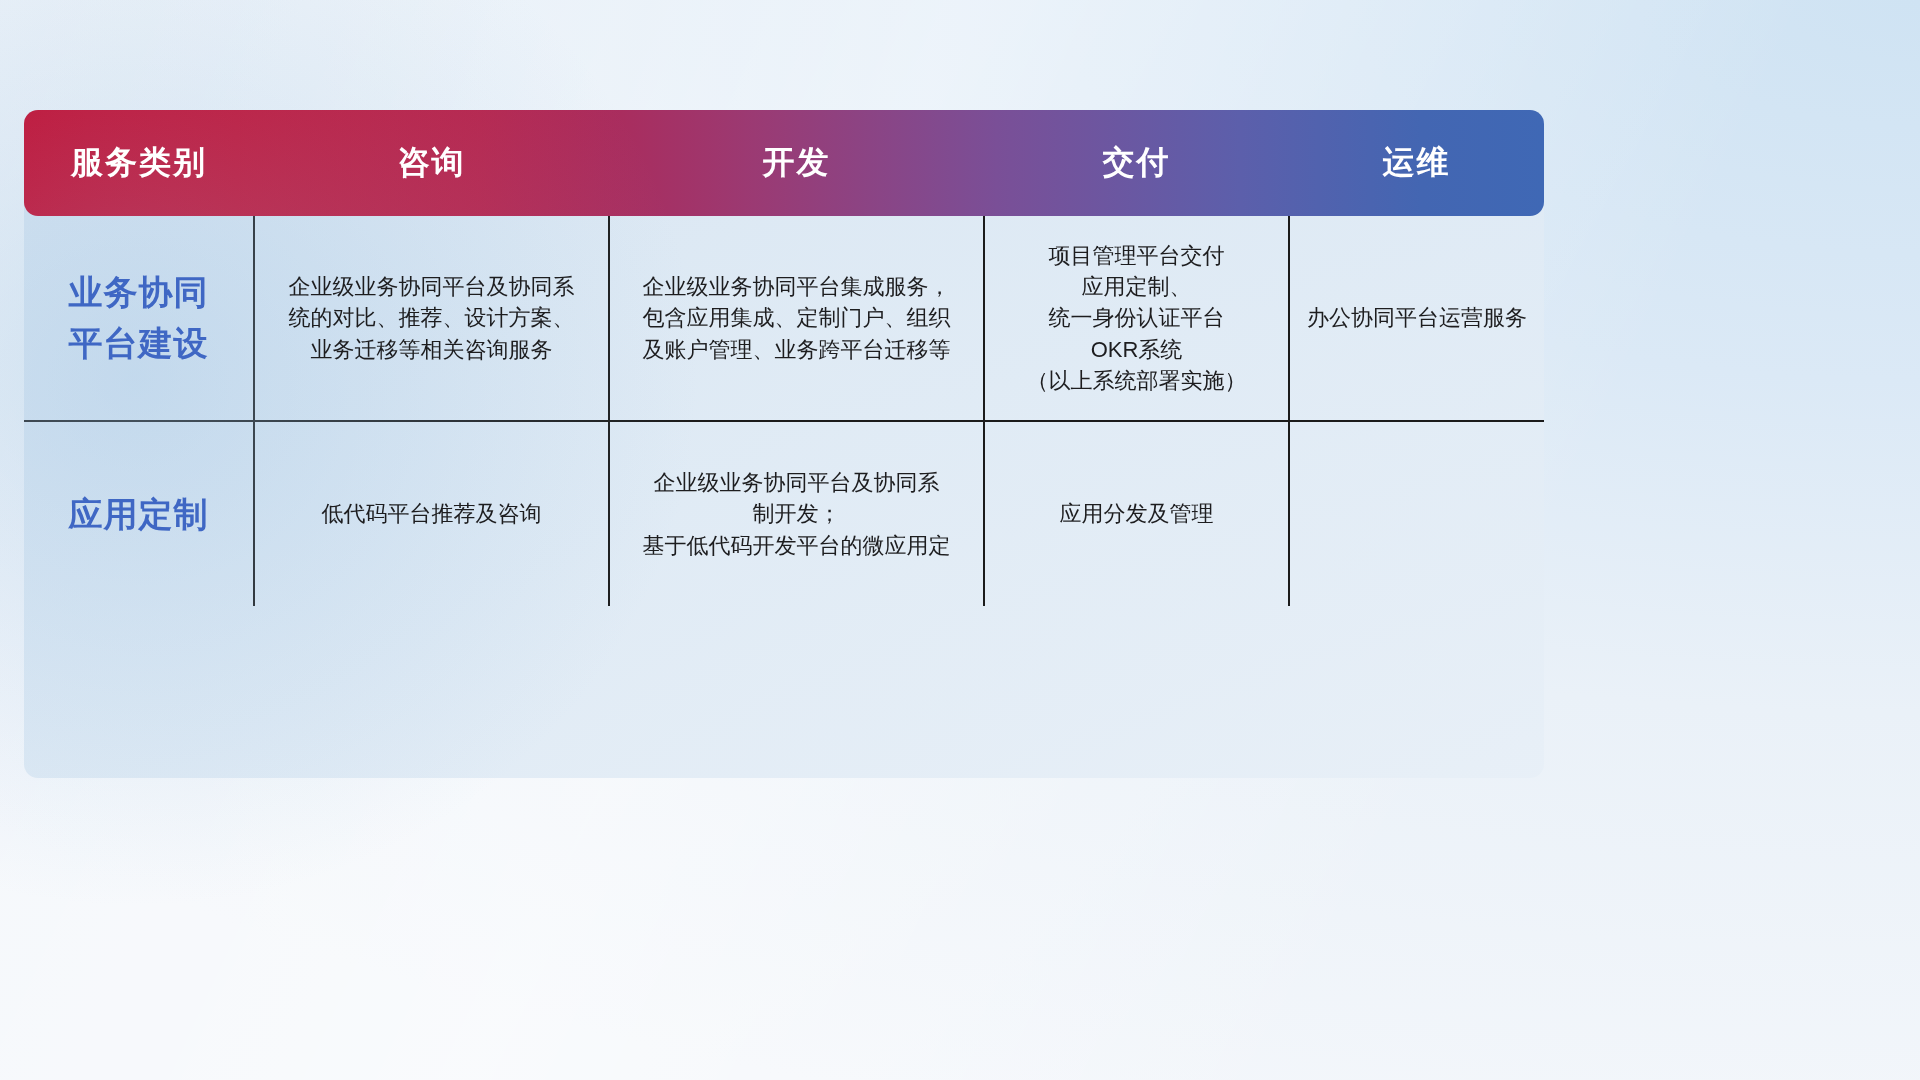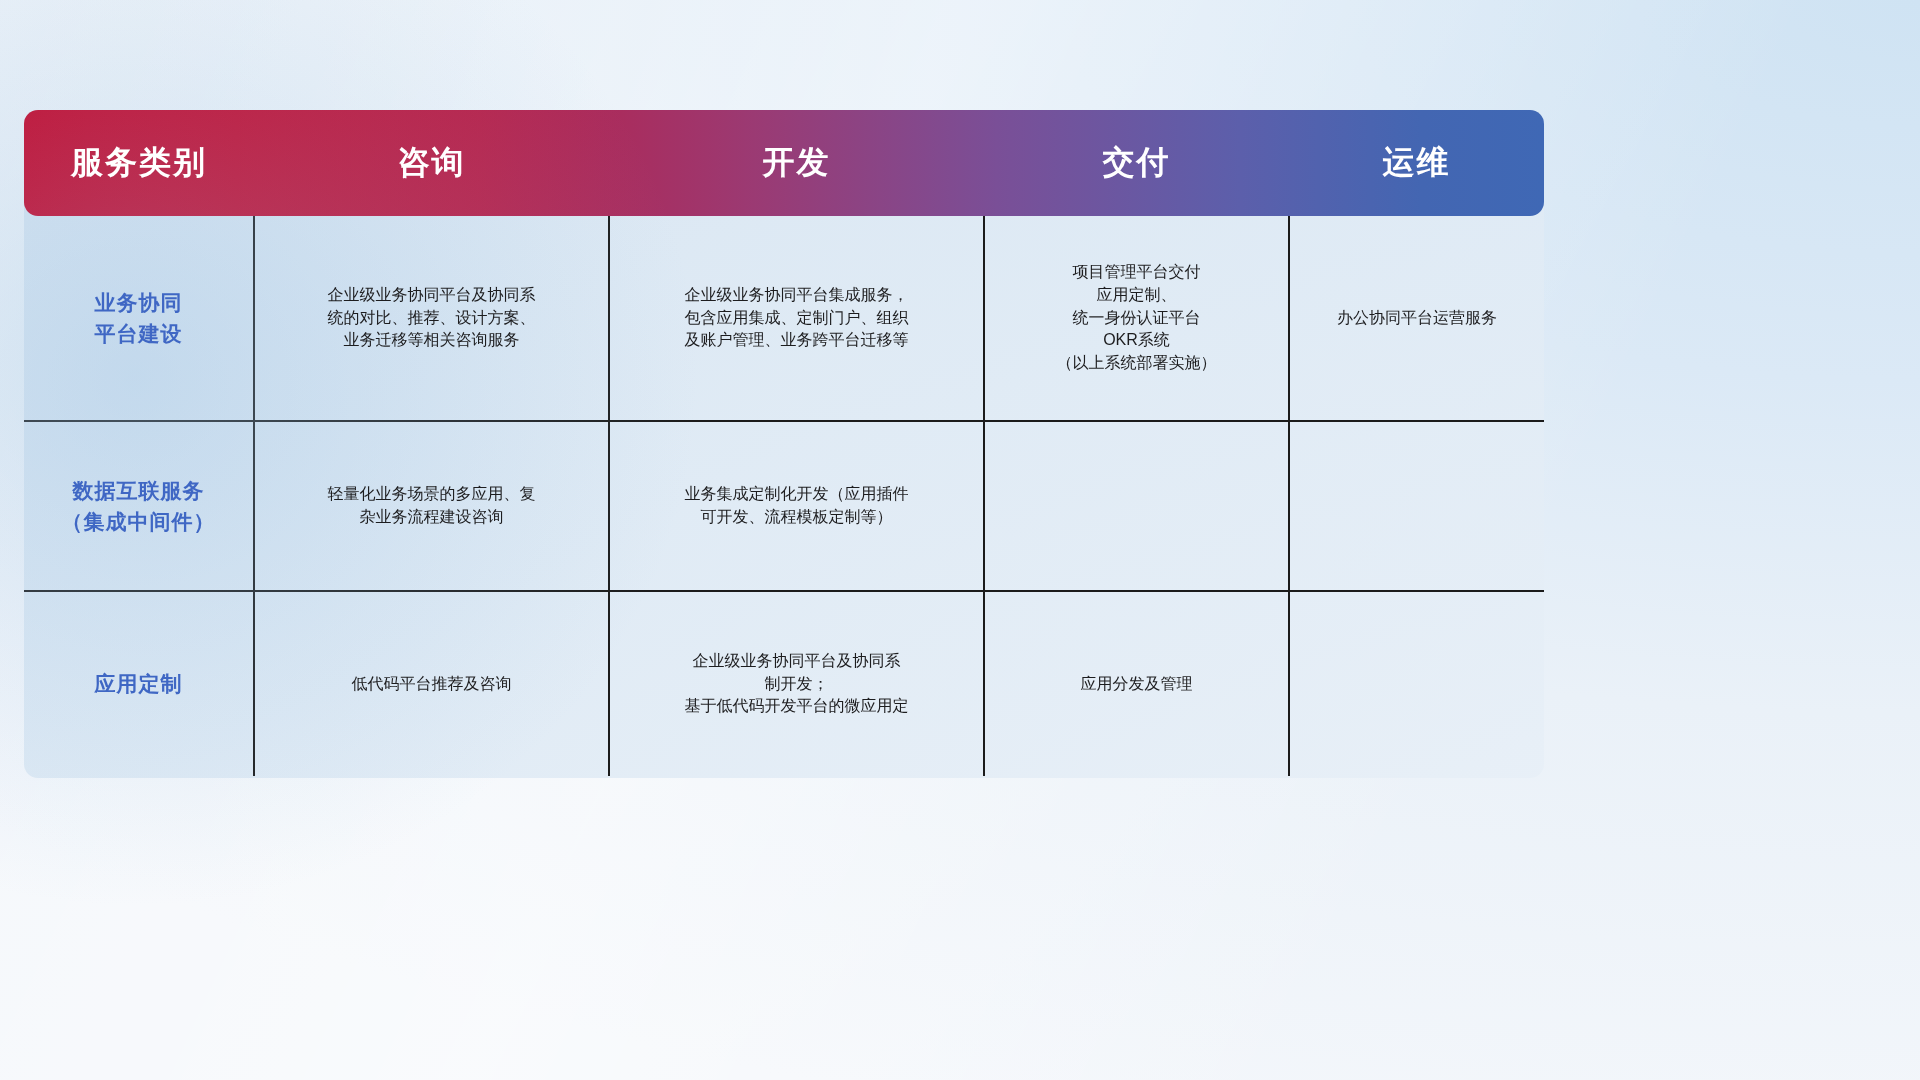--- a/index.html
+++ b/index.html
@@ -67,33 +67,33 @@
       #3f68b5 100%);
     padding-left:19px;
   }
   thead tr th:first-child{border-top-left-radius:14px;border-bottom-left-radius:14px;}
   thead tr th:last-child{border-top-right-radius:14px;border-bottom-right-radius:14px;font-family:Liberation Mono, monospace;}
 
   tbody td{
     vertical-align:middle;
     text-align:center;
     color:#1d1d1f;
-    font-size:16px;
+    font-size:22px;
     line-height:1.42;
     padding:14px 16px;
     border-right:2px solid #1b1b1b;
     border-bottom:2px solid #1b1b1b;
     background:transparent;
     position:relative;
     z-index:2;
   }
   tbody td.cat{
     color:#3f67c4;
     font-weight:bold;
-    font-size:21px;
+    font-size:34px;
     line-height:1.5;
     border-right:2px solid #1b1b1b;
     letter-spacing:1px;
   }
   tbody td.last-col{border-right:none;font-family:Liberation Serif, serif;}
   tbody tr:last-child td{border-bottom:none;}
   tbody td .ln{display:block;}
 </style>
 </head>
 <body>
@@ -141,36 +141,20 @@
             <span class="ln">应用定制、</span>
             <span class="ln">统一身份认证平台</span>
             <span class="ln">OKR系统</span>
             <span class="ln">（以上系统部署实施）</span>
           </td>
           <td class="last-col">
             <span class="ln">办公协同平台运营服务</span>
           </td>
         </tr>
 
-        <tr style="height:170px">
-          <td class="cat">
-            <span class="ln">数据互联服务</span>
-            <span class="ln">（集成中间件）</span>
-          </td>
-          <td>
-            <span class="ln">轻量化业务场景的多应用、复</span>
-            <span class="ln">杂业务流程建设咨询</span>
-          </td>
-          <td>
-            <span class="ln">业务集成定制化开发（应用插件</span>
-            <span class="ln">可开发、流程模板定制等）</span>
-          </td>
-          <td></td>
-          <td class="last-col"></td>
-        </tr>
 
         <tr style="height:185px">
           <td class="cat">
             <span class="ln">应用定制</span>
           </td>
           <td>
             <span class="ln">低代码平台推荐及咨询</span>
           </td>
           <td>
             <span class="ln">企业级业务协同平台及协同系</span>

